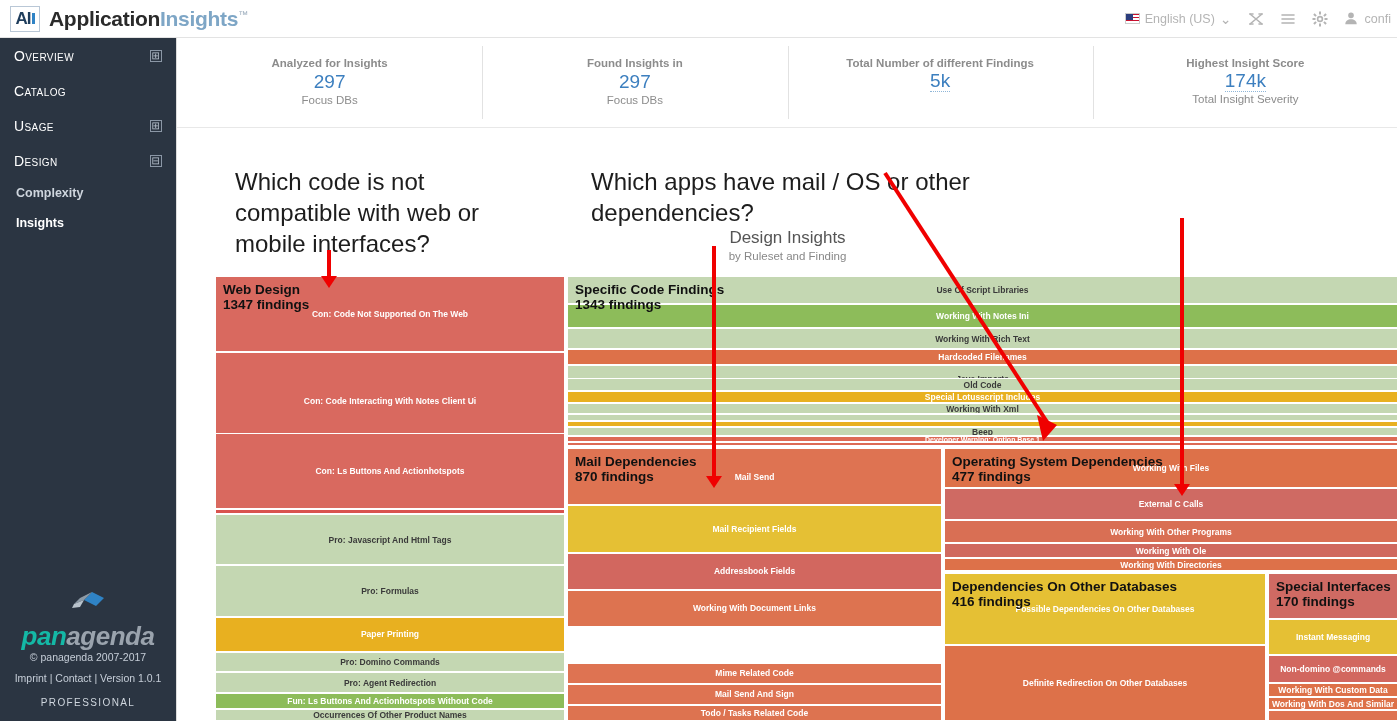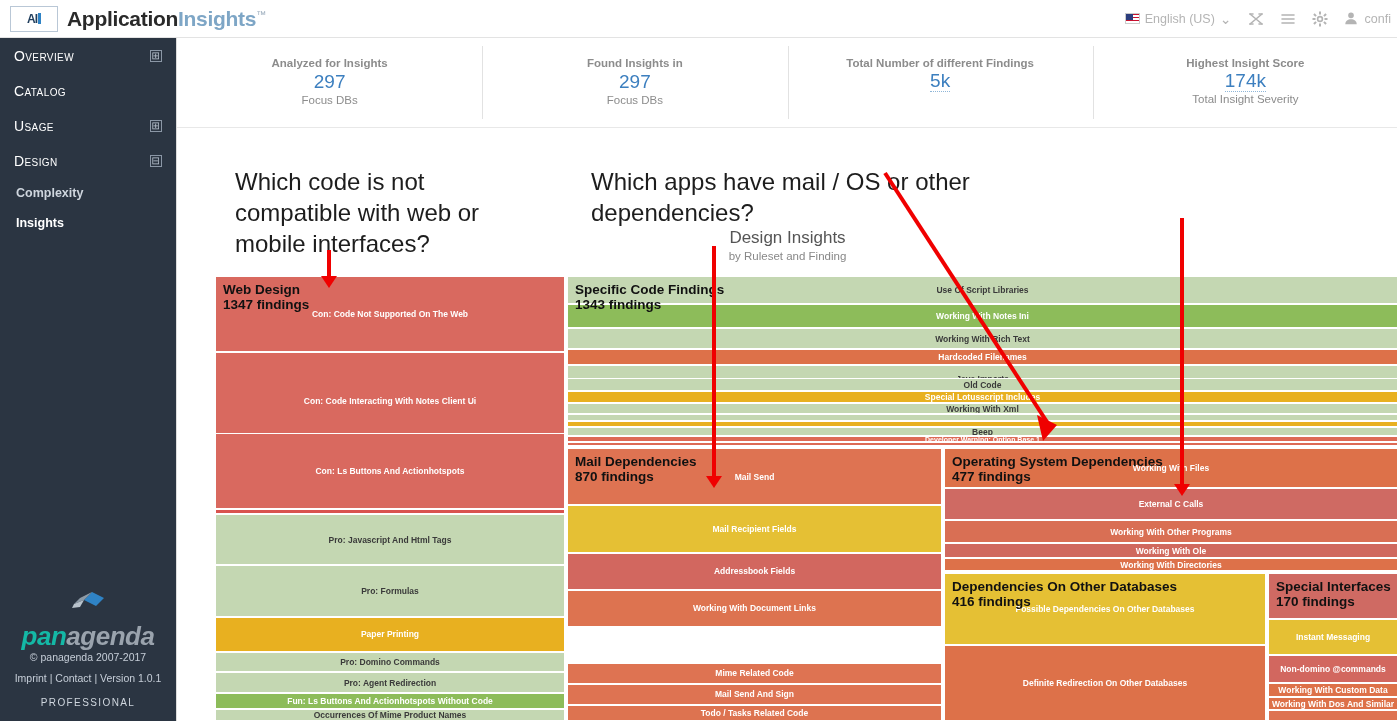--- a/index.html
+++ b/index.html
@@ -10,23 +10,23 @@
     color:#333;
   }
   
   #topbar{
     position:absolute; left:0; top:0; width:1397px; height:38px;
     background:#ffffff; border-bottom:1px solid #e3e3e3;
     display:flex; align-items:center;
   }
   #logo-wrap{ display:flex; align-items:center; padding-left:10px; }
   #logo-mark{
-    width:48px;height:26px;border:1px solid #b9c7d6;background:#fff;
+    width:30px;height:26px;border:1px solid #b9c7d6;background:#fff;
     display:flex;align-items:center;justify-content:center;
-    font-weight:bold;font-size:12px;color:#1f3d5c;letter-spacing:-1px;
+    font-weight:bold;font-size:17px;color:#1f3d5c;letter-spacing:-1px;
   }
   #logo-mark .bar{display:inline-block;width:3px;height:11px;background:#2f83c5;margin-left:1px;}
   #logo-text{ margin-left:9px; font-size:21px; letter-spacing:-0.3px;}
   #logo-text .a{ color:#2a2a2a; font-weight:bold;}
   #logo-text .b{ color:#7ea6c6; font-weight:bold;}
   #logo-text .tm{ font-size:10px; vertical-align:super; color:#9ab; }
   #topright{
     margin-left:auto; display:flex; align-items:center; gap:16px;
     padding-right:6px; color:#b4b4b4; font-size:12.5px;
   }
@@ -261,21 +261,21 @@
       <div class="tile dark" style="left: 0px; top: 413.674px; width: 350px; height: 20.6105px; background: radial-gradient(rgba(255, 255, 255, 0.14) 0.6px, transparent 0.7px) 0% 0% / 4px 4px rgb(196, 215, 178);">
         <span>Pro: Domino Commands</span>
       </div>
       <div class="tile dark" style="left: 0px; top: 434.284px; width: 350px; height: 20.6105px; background: radial-gradient(rgba(255, 255, 255, 0.14) 0.6px, transparent 0.7px) 0% 0% / 4px 4px rgb(196, 215, 178);">
         <span>Pro: Agent Redirection</span>
       </div>
       <div class="tile" style="left: 0px; top: 454.895px; width: 350px; height: 15.9263px; background: radial-gradient(rgba(255, 255, 255, 0.14) 0.6px, transparent 0.7px) 0% 0% / 4px 4px rgb(141, 188, 90);">
         <span>Fun: Ls Buttons And Actionhotspots Without Code</span>
       </div>
       <div class="tile dark" style="left: 0px; top: 470.821px; width: 350px; height: 12.1789px; background: radial-gradient(rgba(255, 255, 255, 0.14) 0.6px, transparent 0.7px) 0% 0% / 4px 4px rgb(196, 215, 178);">
-        <span>Occurrences Of Mime Product Names</span>
+        <span>Occurrences Of Other Product Names</span>
       </div>
       <div class="grouplabel" style="left: 8px; top: 44px;">
         <div>Web Design</div>
         <div>1347 findings</div>
       </div>
       <div class="tile dark" style="left: 352px; top: 38px; width: 831px; height: 28px; background: radial-gradient(rgba(255, 255, 255, 0.14) 0.6px, transparent 0.7px) 0% 0% / 4px 4px rgb(196, 215, 178);">
         <span>Use Of Script Libraries</span>
       </div>
       <div class="tile" style="left: 352px; top: 66px; width: 831px; height: 24px; background: radial-gradient(rgba(255, 255, 255, 0.14) 0.6px, transparent 0.7px) 0% 0% / 4px 4px rgb(141, 188, 90);">
         <span>Working With Notes Ini</span>

